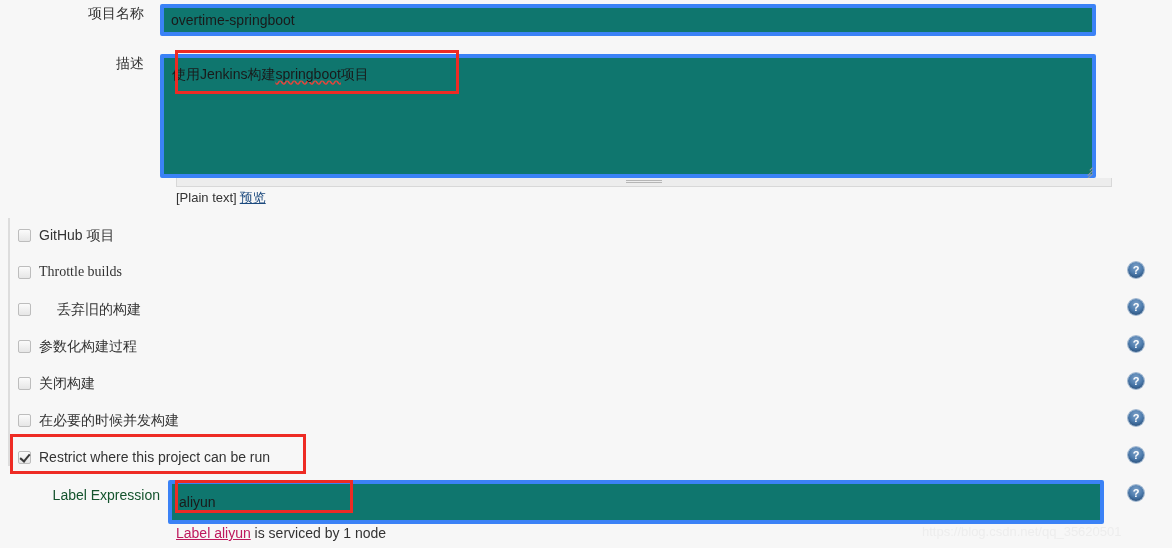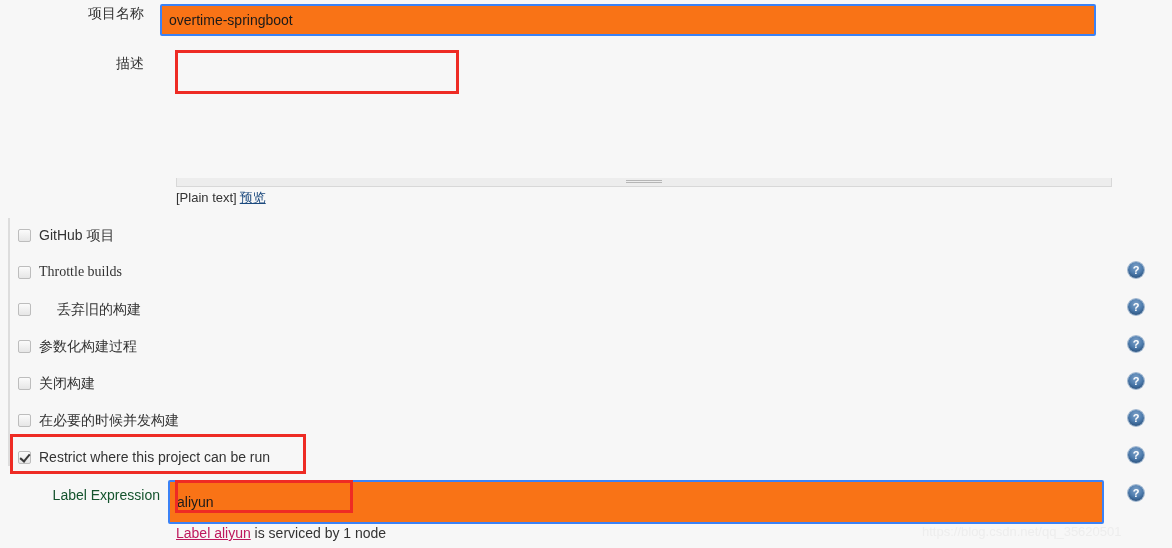--- a/index.html
+++ b/index.html
@@ -35,22 +35,22 @@
     padding-right: 16px;
     box-sizing: border-box;
     color: #333333;
     font-size: 14px;
     line-height: 18px;
     white-space: nowrap;
   }
 
   .text-input {
     box-sizing: border-box;
-    background: #f97316;
-    border: 2px solid #3b82f6;
+    background: #0f766e;
+    border: 4px solid #3b82f6;
     border-radius: 2px;
     font-family: "Liberation Sans", "DejaVu Sans", sans-serif;
     font-size: 14px;
     color: #1a1a1a;
     padding: 4px 7px;
     outline: none;
     line-height: 18px;
   }
 
   #row-project-name { left: 0; top: 4px; }
@@ -275,20 +275,28 @@
 
 <div class="page">
 
   <div class="form-row" id="row-project-name">
     <div class="row-label">项目名称</div>
     <input class="text-input" id="project-name-input" type="text" value="overtime-springboot" style="">
   </div>
 
   <div class="form-row" id="row-description">
     <div class="row-label">描述</div>
+    <div class="desc-wrap">
+      <div class="text-input" id="description-textarea"><span>使用Jenkins构建</span><span class="squiggle">springboot</span><span>项目</span></div>
+      <span class="resize-grip">
+        <i></i>
+          <i></i>
+          <i></i>
+      </span>
+    </div>
   </div>
 
   <div id="textarea-dragbar">
     <span class="grip"></span>
   </div>
 
   <div id="plaintext-line"><span>[Plain text]</span><span class="preview-link">预览</span></div>
 
   <div id="checkbox-section">
     <div id="section-rule"></div>

